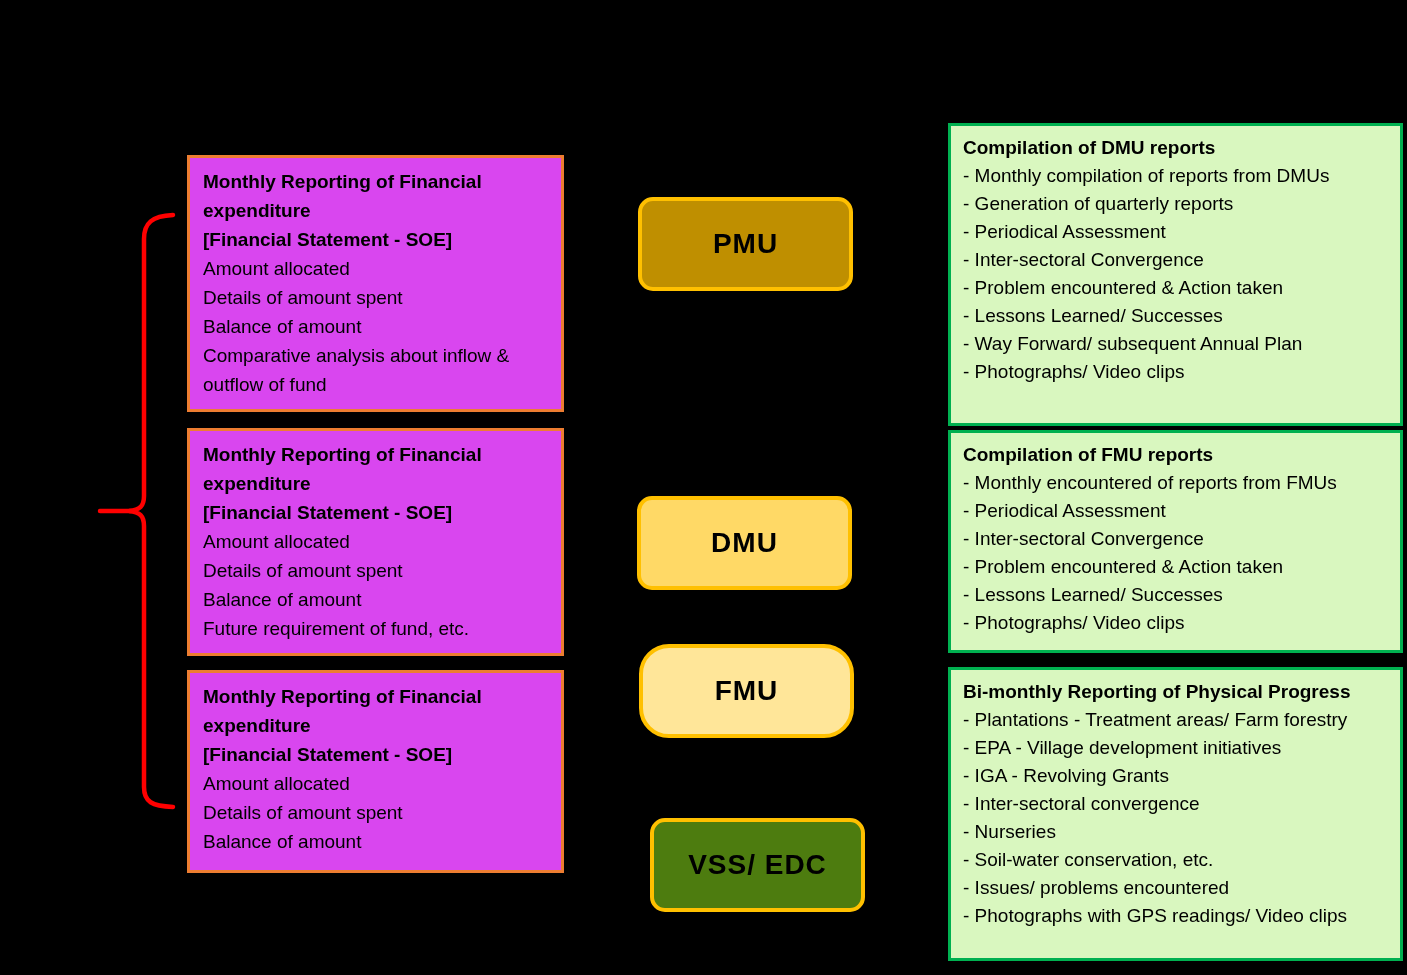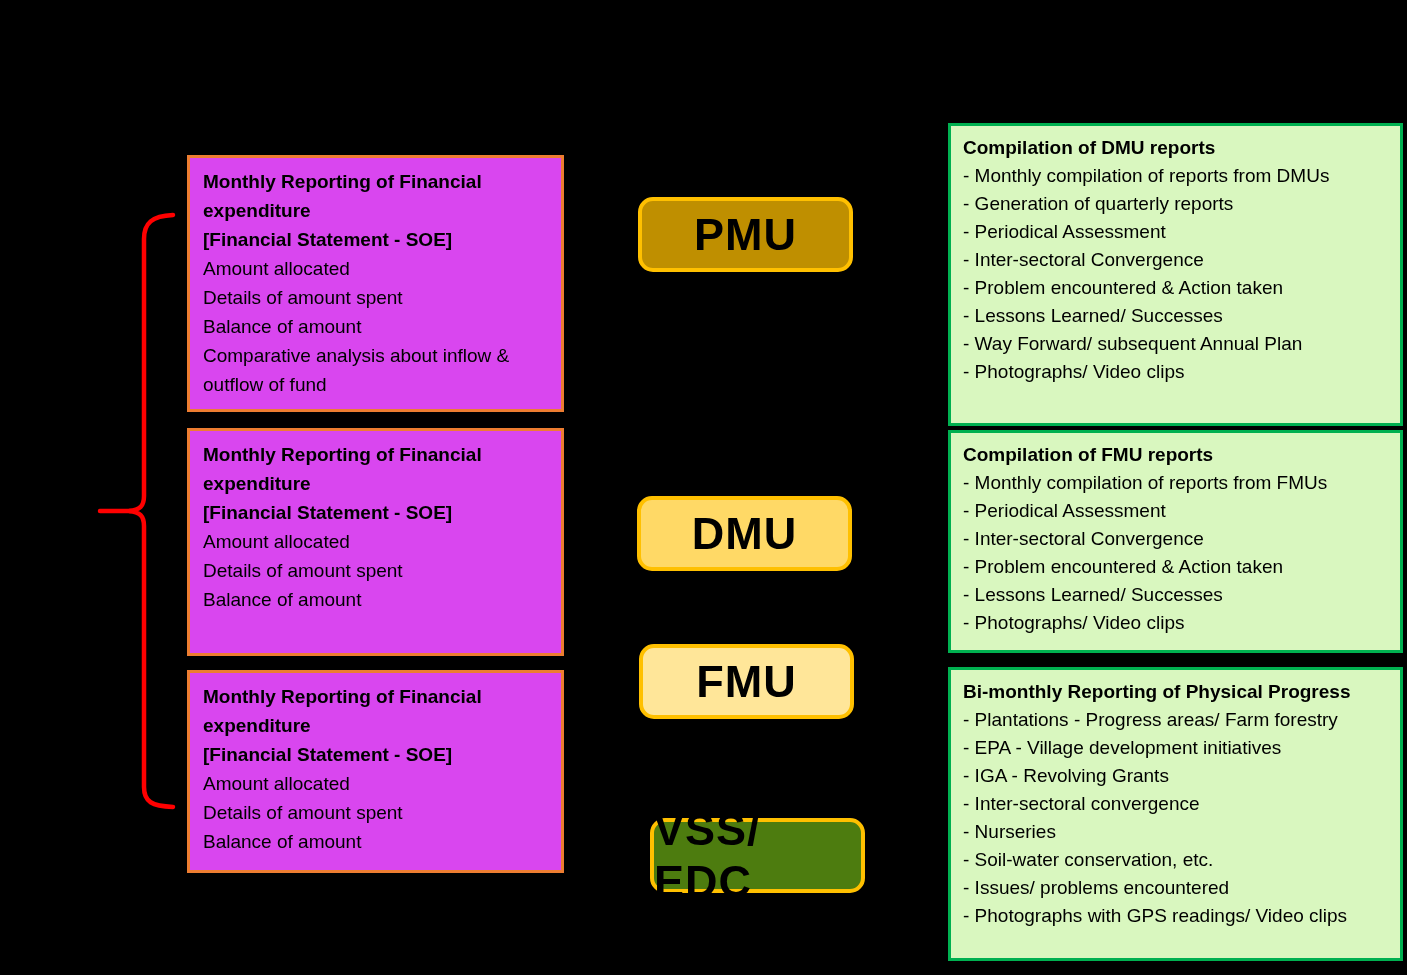--- a/index.html
+++ b/index.html
@@ -26,35 +26,35 @@
     margin-left: 15px;
   }
   .ybox .heading, .ybox .subheading { font-weight: bold; }
   #ybox1 { top: 155px; height: 257px; }
   #ybox2 { top: 428px; height: 228px; }
   #ybox3 { top: 670px; height: 203px; }
   
   .node {
     position: absolute;
     width: 215px;
-    height: 75px;
+    height: 94px;
     border: 4px solid #FFC000;
     border-radius: 15px;
     box-sizing: border-box;
     display: flex;
     align-items: center;
     justify-content: center;
     font-weight: bold;
-    font-size: 45px;
+    font-size: 28px;
     letter-spacing: 1px;
     color: #000;
   }
   #node-pmu { left: 638px; top: 197px; }
   #node-dmu { left: 637px; top: 496px; justify-content: center; }
-  #node-fmu { left: 639px; top: 644px; }
+  #node-fmu { left: 639px; top: 644px; border-radius: 30px; }
   #node-vss { left: 642px; top: 818px; }
   
   .gbox {
     position: absolute;
     left: 948px;
     width: 455px;
     background: #D9F7BF;
     border: 3px solid #00B050;
     box-sizing: border-box;
     padding: 8px 12px 6px 12px;
@@ -95,20 +95,21 @@
       </div>
   </div>
 
   <div class="ybox" id="ybox2">
     <div class="heading">Monthly Reporting of Financial expenditure</div>
     <div class="subheading">[Financial Statement - SOE]</div>
     <div>
         <div class="line">Amount allocated</div>
         <div class="line">Details of amount spent</div>
         <div class="line">Balance of amount</div>
+        <div class="line">Future requirement of fund, etc.</div>
       </div>
   </div>
 
   <div class="ybox" id="ybox3">
     <div class="heading">Monthly Reporting of Financial expenditure</div>
     <div class="subheading">[Financial Statement - SOE]</div>
     <div>
         <div class="line">Amount allocated</div>
         <div class="line">Details of amount spent</div>
         <div class="line">Balance of amount</div>
@@ -138,33 +139,33 @@
         <div class="line">- Problem encountered &amp; Action taken</div>
         <div class="line">- Lessons Learned/ Successes</div>
         <div class="line">- Way Forward/ subsequent Annual Plan</div>
         <div class="line">- Photographs/ Video clips</div>
       </div>
   </div>
 
   <div class="gbox" id="gbox2">
     <div class="title">Compilation of FMU reports</div>
     <div>
-        <div class="line">- Monthly compilation of reports from FMUs</div>
+        <div class="line">- Monthly encountered of reports from FMUs</div>
         <div class="line">- Periodical Assessment</div>
         <div class="line">- Inter-sectoral Convergence</div>
         <div class="line">- Problem encountered &amp; Action taken</div>
         <div class="line">- Lessons Learned/ Successes</div>
         <div class="line">- Photographs/ Video clips</div>
       </div>
   </div>
 
   <div class="gbox" id="gbox3">
     <div class="title">Bi-monthly Reporting of Physical Progress</div>
     <div>
-        <div class="line">- Plantations - Progress areas/ Farm forestry</div>
+        <div class="line">- Plantations - Treatment areas/ Farm forestry</div>
         <div class="line">- EPA - Village development initiatives</div>
         <div class="line">- IGA - Revolving Grants</div>
         <div class="line">- Inter-sectoral convergence</div>
         <div class="line">- Nurseries</div>
         <div class="line">- Soil-water conservation, etc.</div>
         <div class="line">- Issues/ problems encountered</div>
         <div class="line">- Photographs with GPS readings/ Video clips</div>
       </div>
   </div>
 

